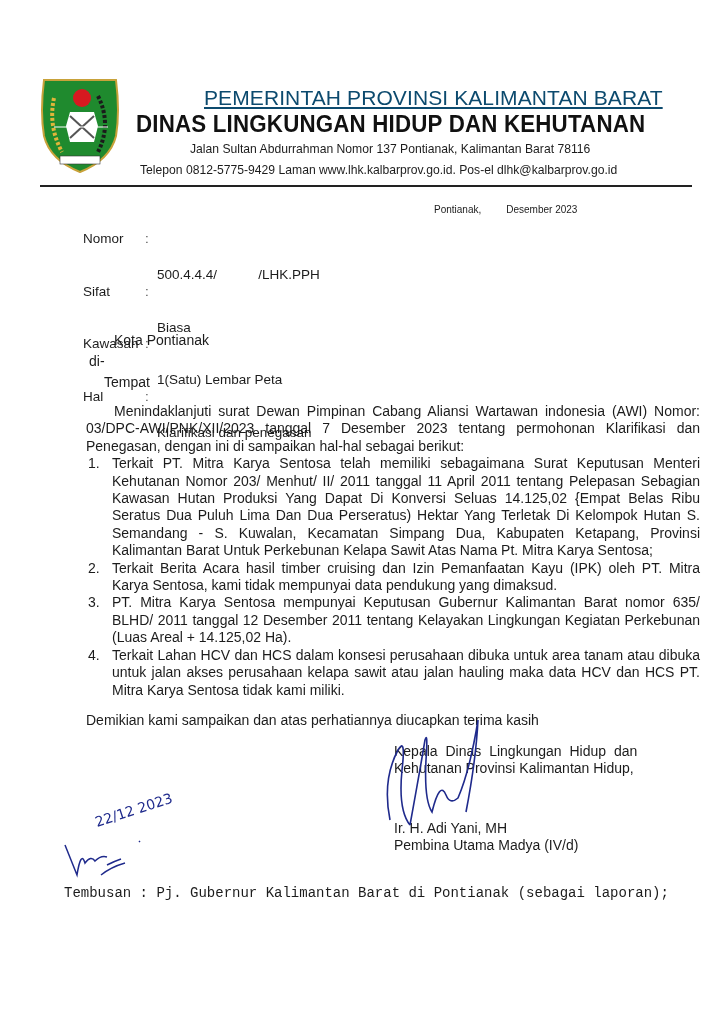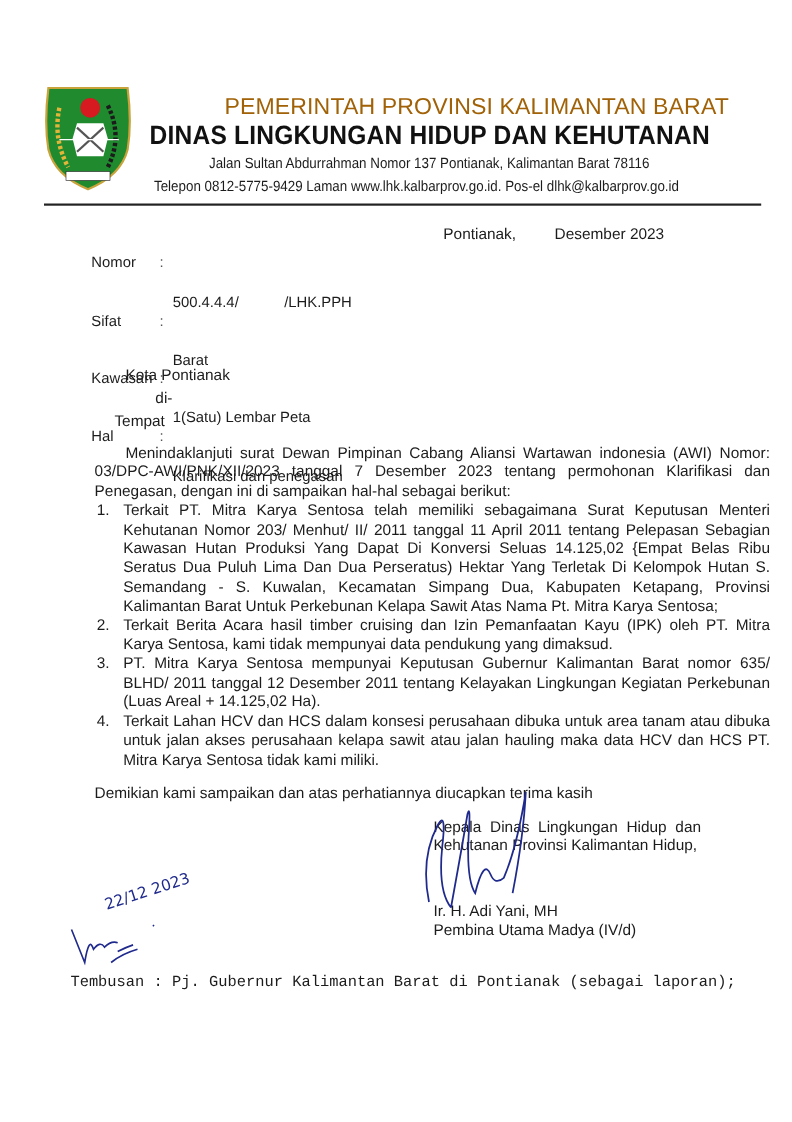--- a/index.html
+++ b/index.html
@@ -3,36 +3,36 @@
 <meta charset="utf-8">
 <style>
   html, body { margin: 0; padding: 0; }
   body {
     width: 720px; height: 1020px; background: #ffffff; position: relative; overflow: hidden;
     font-family: "Liberation Sans", sans-serif; color: #1c1c1c;
   }
   .abs { position: absolute; }
   
   .logo { left: 38px; top: 76px; width: 84px; height: 98px; }
-  .hdr-l1 { left: 204px; top: 86px; font-size: 21px; letter-spacing: 0.1px; color: #a16207; }
+  .hdr-l1 { left: 204px; top: 86px; font-size: 21px; letter-spacing: 0.1px; color: #0c4a6e; text-decoration: underline; }
   .hdr-l2 { left: 136px; top: 110px; font-size: 24px; font-weight: bold; color: #111; letter-spacing: 0.2px; transform: scaleX(0.93); transform-origin: left; white-space: nowrap; }
   .hdr-l3 { left: 190px; top: 141px; font-size: 13.5px; transform: scaleX(0.9); transform-origin: left; white-space: nowrap; }
   .hdr-l4 { left: 140px; top: 162px; font-size: 13.5px; transform: scaleX(0.9); transform-origin: left; white-space: nowrap; }
   .rule { left: 40px; top: 185px; width: 652px; height: 2px; background: #222; }
 
-  .date { left: 403px; top: 204px; font-size: 14px; white-space: pre; }
+  .date { left: 434px; top: 204px; font-size: 10px; white-space: pre; }
   .meta { left: 83px; top: 231px; font-size: 13.5px; line-height: 16.5px; }
   .meta-row { display: flex; }
   .meta-label { width: 62px; }
   .meta-colon { width: 12px; color: #555; }
   .meta-val { white-space: pre; margin-top: 36px; }
 
   .recip { left: 86px; top: 330px; font-size: 14px; line-height: 21px; }
   .recip .r2 { padding-left: 28px; }
-  .recip .r3 { padding-left: 3px; text-align: center; }
+  .recip .r3 { padding-left: 3px; }
   .recip .r4 { padding-left: 18px; }
 
   .body { left: 86px; top: 403px; width: 614px; font-size: 14px; line-height: 17.4px; text-align: justify; }
   .body p { margin: 0; }
   .body .intro { text-indent: 28px; }
   .body ol { margin: 0; padding: 0; list-style: none; }
   .body li { position: relative; padding-left: 26px; }
   .body li .num { position: absolute; left: 2px; top: 0; }
   .closing { left: 86px; top: 712px; font-size: 14px; }
 
@@ -70,21 +70,21 @@
 
 <div class="abs meta">
   <div class="meta-row">
     <span class="meta-label">Nomor</span>
     <span class="meta-colon">:</span>
     <span class="meta-val">500.4.4.4/           /LHK.PPH</span>
   </div>
   <div class="meta-row">
     <span class="meta-label">Sifat</span>
     <span class="meta-colon">:</span>
-    <span class="meta-val">Barat</span>
+    <span class="meta-val">Biasa</span>
   </div>
   <div class="meta-row">
     <span class="meta-label">Kawasan</span>
     <span class="meta-colon">:</span>
     <span class="meta-val">1(Satu) Lembar Peta</span>
   </div>
   <div class="meta-row">
     <span class="meta-label">Hal</span>
     <span class="meta-colon">:</span>
     <span class="meta-val">Klarifikasi dan penegasan</span>

